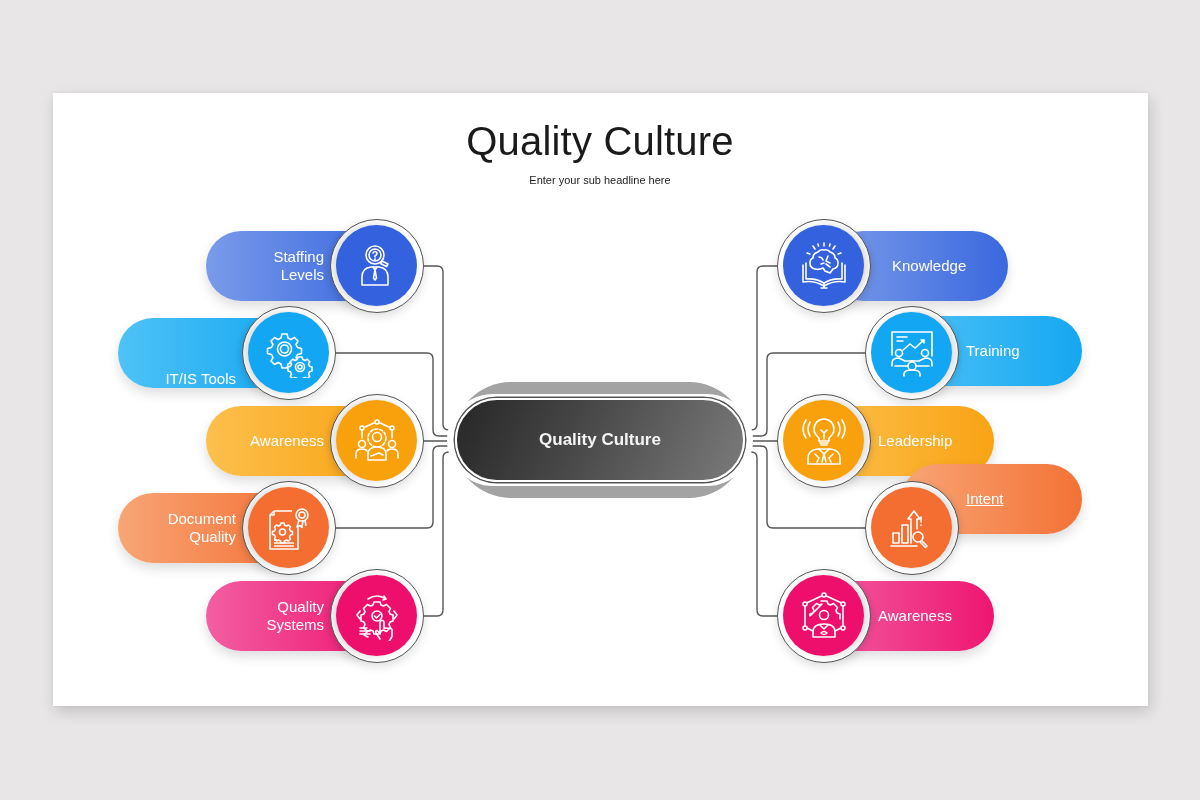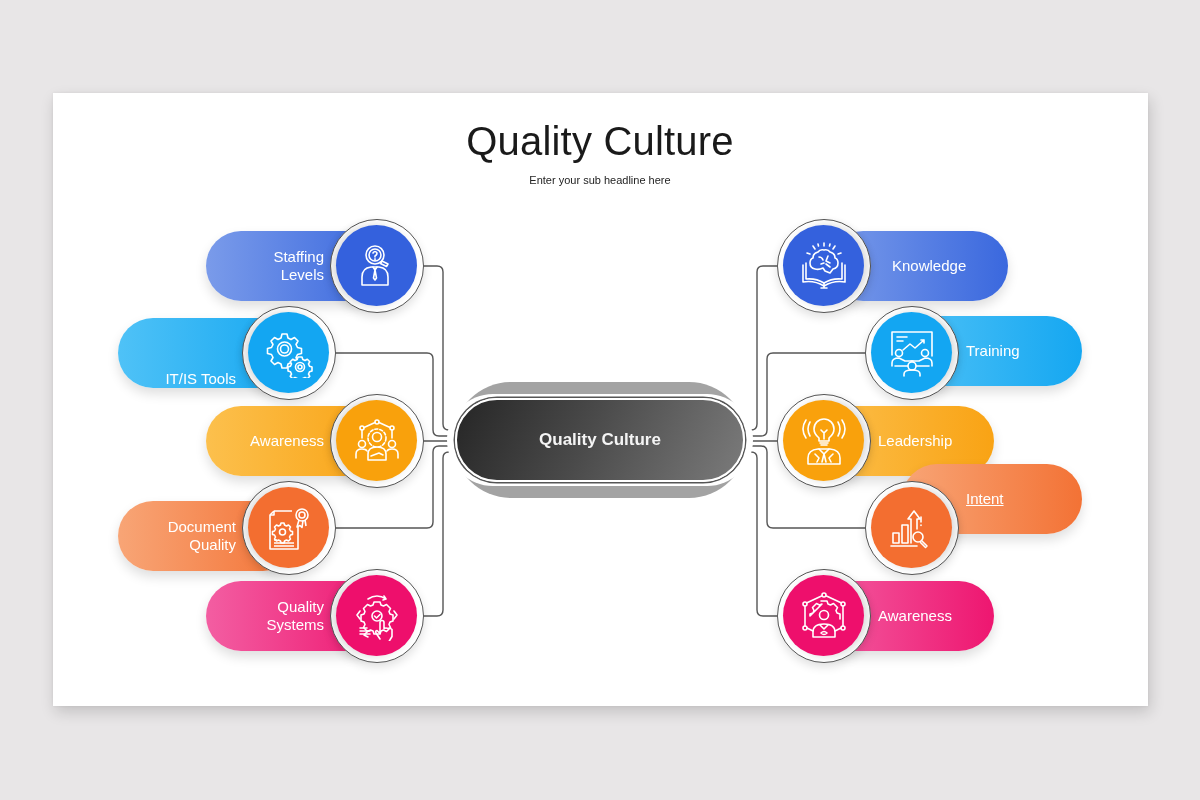--- a/index.html
+++ b/index.html
@@ -138,21 +138,21 @@
       <path d="M16 44 v-6 q0-7 9-7 q9 0 9 7 v6 z"></path>
       <path d="M19 40 l8-3 l4 2"></path>
       <circle cx="10" cy="28" r="3.5"></circle>
         <path d="M4 42 v-4 q0-5 6-5 q4 0 5 2"></path>
       <circle cx="40" cy="28" r="3.5"></circle>
         <path d="M46 42 v-4 q0-5-6-5 q-4 0-5 2"></path>
     </svg>
   </div>
 </div>
 
-<div class="pill left" style="left:118px; top:493px; width:180px; padding-right:62px; background:linear-gradient(90deg,#f8a576,#f37235);margin-top:8px;">
+<div class="pill left" style="left:118px; top:493px; width:180px; padding-right:62px; background:linear-gradient(90deg,#f8a576,#f37235);">
   <span class="label">Document
 Quality</span>
 </div>
 <div class="circle-ring" style="left:242px; top:481px;">
   <div class="circle" style="background:#f36e30;">
     <svg viewBox="0 0 50 50" fill="none" stroke="#fff" stroke-width="1.6" stroke-linejoin="round">
       <path d="M10 8 h18 M10 8 l-4 4 v34 h28 v-22"></path>
       <path d="M10 8 v4 h-4"></path>
       <circle cx="38" cy="12" r="6"></circle>
         <circle cx="38" cy="12" r="3"></circle>

